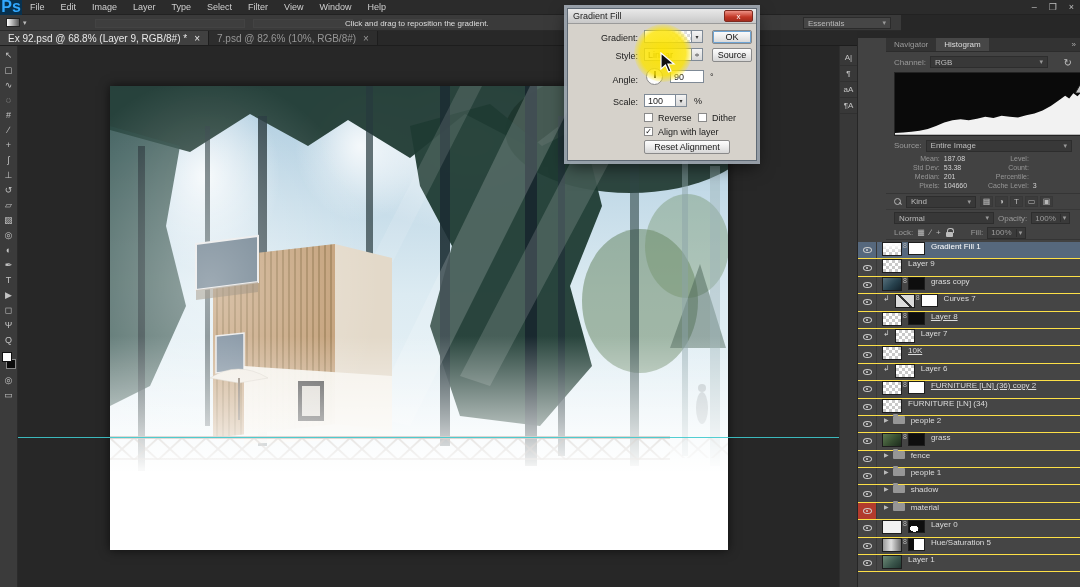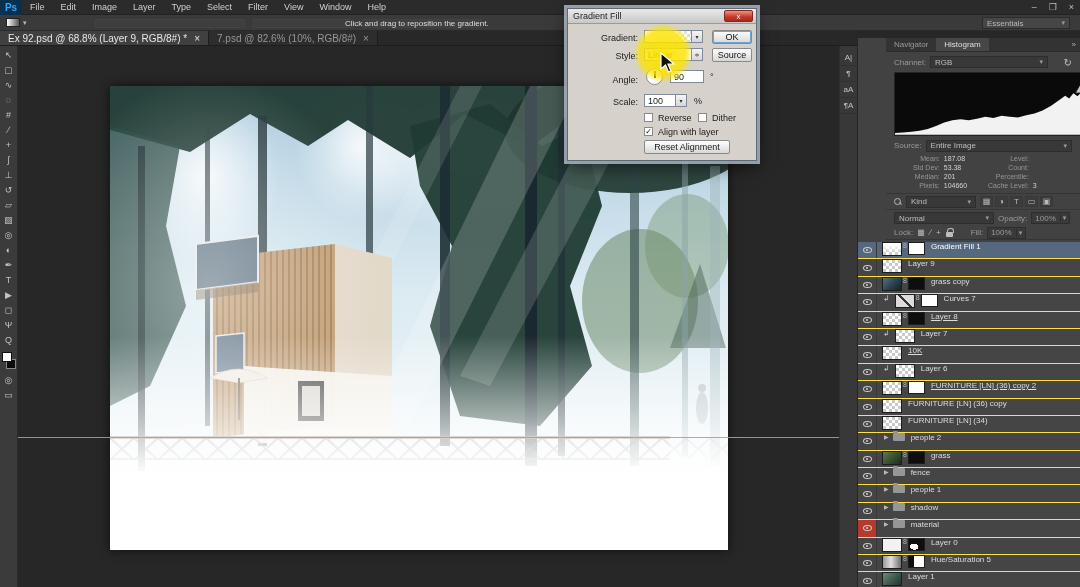--- a/index.html
+++ b/index.html
@@ -1,27 +1,27 @@
 <!DOCTYPE html>
 <html><head>
 <meta charset="utf-8">
 <style>
 *{margin:0;padding:0;box-sizing:border-box;font-family:"Liberation Sans",sans-serif;}
 html,body{background:#1a1a1a;}
 #app{position:relative;width:1080px;height:587px;background:#272727;overflow:hidden;}
 
 
 #menubar{position:absolute;left:0;top:0;width:1080px;height:15px;background:#2b2b2b;display:flex;align-items:center;gap:0;border-bottom:1px solid #222;z-index:5;}
-#ps-logo{width:22px;height:15px;background:#07314f;color:#31a8ff;font-size:10px;font-weight:bold;display:flex;align-items:center;justify-content:center;}
+#ps-logo{width:22px;height:15px;background:#07314f;color:#31a8ff;font-size:16px;font-weight:bold;display:flex;align-items:center;justify-content:center;}
 .menu-item{color:#cfcfcf;font-size:9px;padding:0 8px;line-height:15px;cursor:default;}
 #winbtns{position:absolute;right:6px;top:0;display:flex;gap:12px;}
 .winbtn{color:#c0c0c0;font-size:9px;line-height:15px;}
 
 
-#optionsbar{position:absolute;left:0;top:15px;width:1080px;height:16px;background:#3a3a3a;border-bottom:1px solid #2a2a2a;z-index:5;}
+#optionsbar{position:absolute;left:0;top:15px;width:901px;height:16px;background:#3a3a3a;border-bottom:1px solid #2a2a2a;z-index:5;}
 #tool-preset{position:absolute;left:6px;top:3px;display:flex;align-items:center;gap:3px;}
 #preset-grad{width:14px;height:9px;background:linear-gradient(90deg,#fff,#555);border:1px solid #222;}
 #preset-arrow{color:#bbb;font-size:7px;}
 .ghost{position:absolute;top:4px;height:9px;border:1px solid #474747;background:#404040;opacity:.75;}
 #opt-hint{position:absolute;left:345px;top:4px;font-size:8px;color:#dedede;}
 #workspace{position:absolute;right:10px;top:2px;width:88px;height:12px;background:#464646;border:1px solid #2b2b2b;color:#b9b9b9;font-size:8px;display:flex;align-items:center;justify-content:space-between;padding:0 4px;}
 
 
 #tabbar{position:absolute;left:0;top:31px;width:857px;height:15px;background:#282828;border-bottom:1px solid #1d1d1d;display:flex;z-index:4;}
 .doctab{display:flex;align-items:center;font-size:10px;padding:0 8px;border-right:1px solid #1d1d1d;color:#969696;background:#2d2d2d;white-space:nowrap;}
@@ -470,27 +470,20 @@
           <div class="thumb checker"></div>
           <span class="link8">8</span>
           <div class="mask white"></div>
           <span class="lname underline">FURNITURE [LN] (36) copy 2</span>
         </div>
         <div class="lrow">
           <div class="eyecell">
             <span class="eye"></span>
           </div>
           <div class="thumb checker"></div>
-          <span class="lname">FURNITURE [LN] (36) copy</span>
-        </div>
-        <div class="lrow">
-          <div class="eyecell">
-            <span class="eye"></span>
-          </div>
-          <div class="thumb checker"></div>
           <span class="lname">FURNITURE [LN] (34)</span>
         </div>
         <div class="lrow">
           <div class="eyecell">
             <span class="eye"></span>
           </div>
           <span class="group-tri">▶</span>
           <span class="folder"></span>
           <span class="lname">people 2</span>
         </div>

